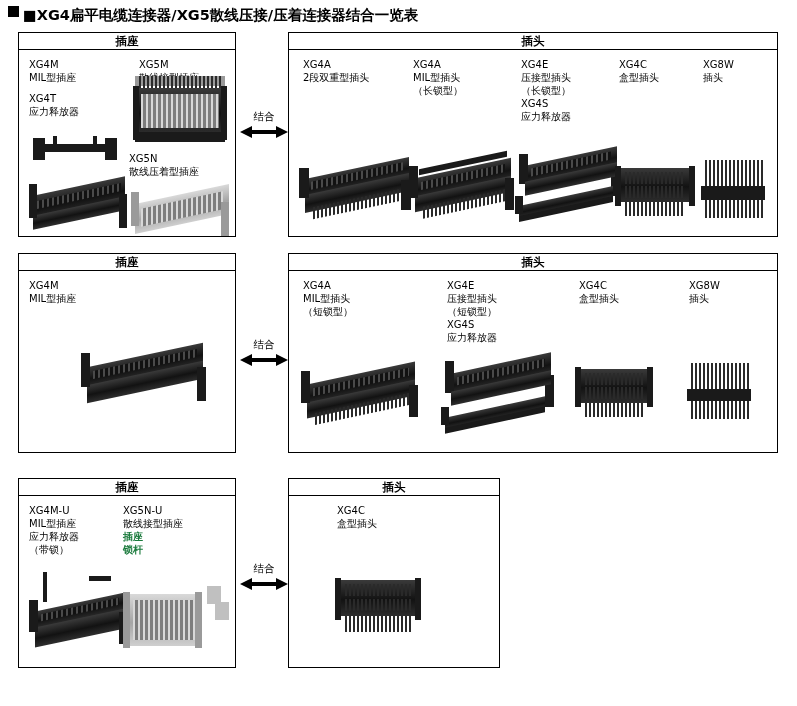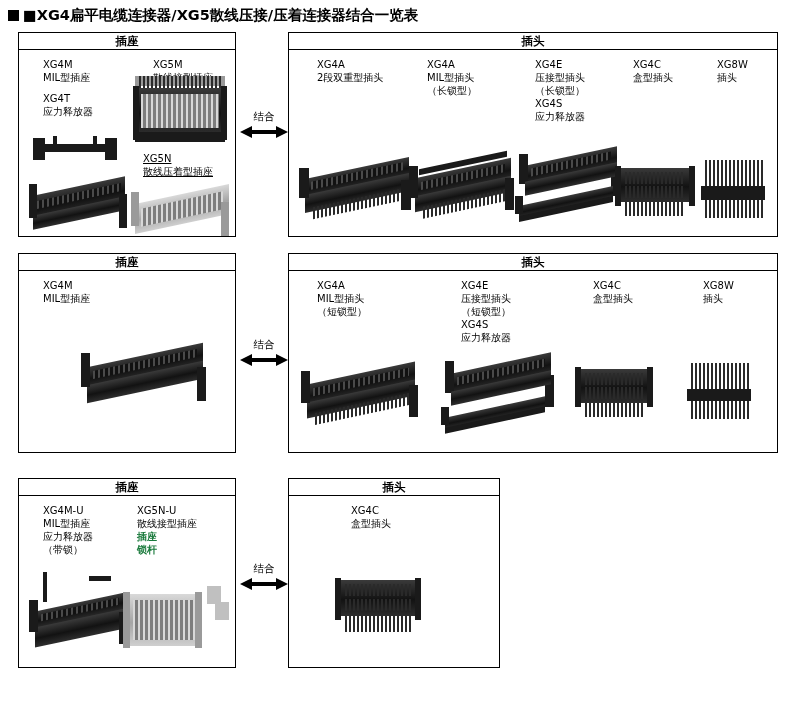--- a/index.html
+++ b/index.html
@@ -19,21 +19,21 @@
     position: relative;
     width: 797px;
     height: 706px;
   }
   
   .title-row {
     position: absolute;
     left: 8px;
     top: 6px;
     display: flex;
-    align-items: center;
+    align-items: flex-start;
     gap: 4px;
   }
   .title-marker {
     width: 11px;
     height: 11px;
     background: #000;
     display: inline-block;
   }
   .title-text {
     font-size: 14.5px;
@@ -76,21 +76,20 @@
   }
   .connect-label {
     font-size: 10.5px;
     margin-bottom: 1px;
   }
   .arrow-svg { display: block; margin: 0 auto; }
 
   
   .item {
     position: absolute;
-    margin-left: 14px;
   }
   .lbl {
     font-size: 10px;
     line-height: 13px;
     white-space: nowrap;
   }
   .lbl-green { color: #1a7a3c; font-weight: bold; }
 
   
   .art { position: absolute; }
@@ -143,21 +142,21 @@
           <div class="lbl">MIL型插座</div>
         </div>
         <div class="item" style="left:10px;top:42px;">
           <div class="lbl">XG4T</div>
           <div class="lbl">应力释放器</div>
         </div>
         <div class="item" style="left:120px;top:8px;">
           <div class="lbl">XG5M</div>
           <div class="lbl">散线接型插座</div>
         </div>
-        <div class="item" style="left:110px;top:102px;text-decoration:underline;">
+        <div class="item" style="left:110px;top:102px;">
           <div class="lbl">XG5N</div>
           <div class="lbl">散线压着型插座</div>
         </div>
 
         <div class="art" style="left:14px;top:84px;width:86px;height:34px;">
           <div class="blk" style="left:4px;top:10px;width:78px;height:8px;"></div>
           <div class="blk" style="left:0px;top:4px;width:12px;height:22px;"></div>
           <div class="blk" style="left:72px;top:4px;width:12px;height:22px;"></div>
           <div class="blk" style="left:20px;top:2px;width:4px;height:12px;"></div>
           <div class="blk" style="left:60px;top:2px;width:4px;height:12px;"></div>

